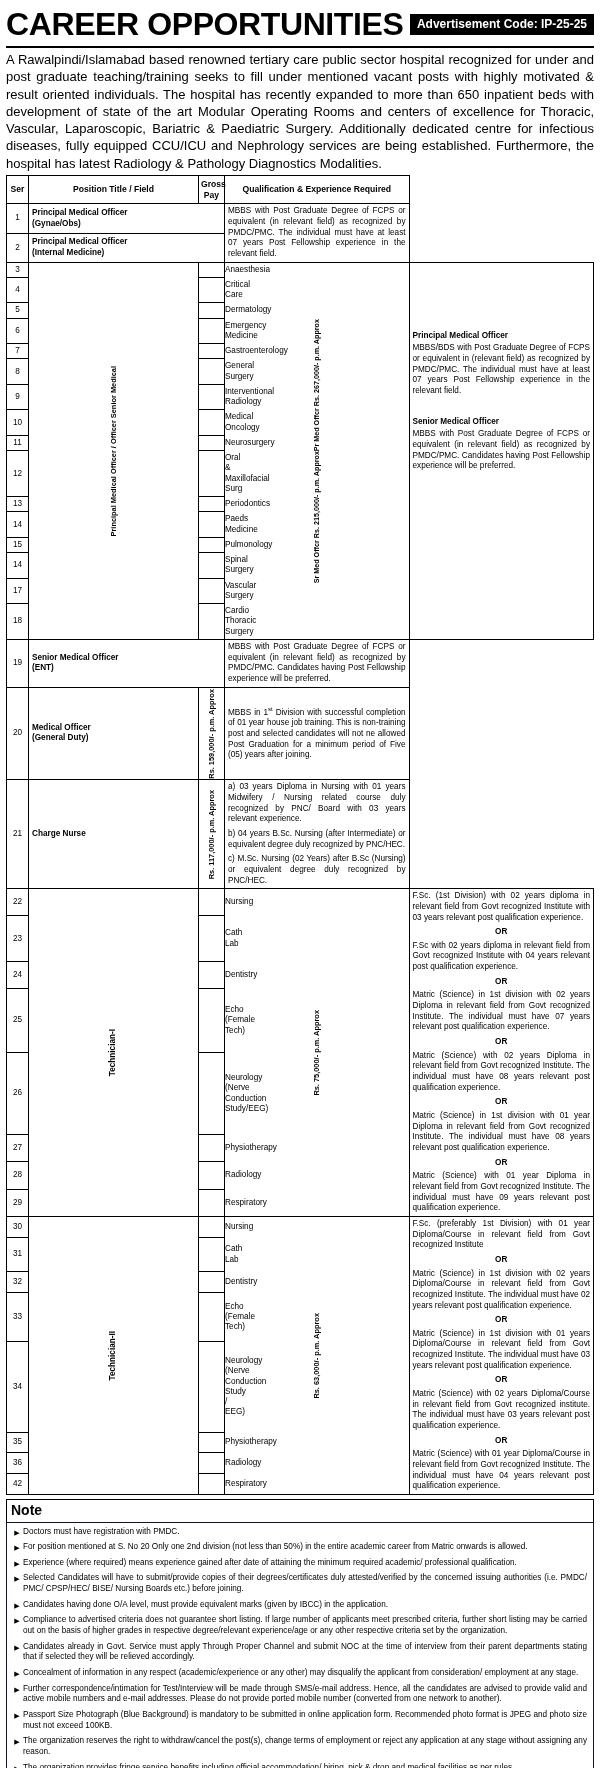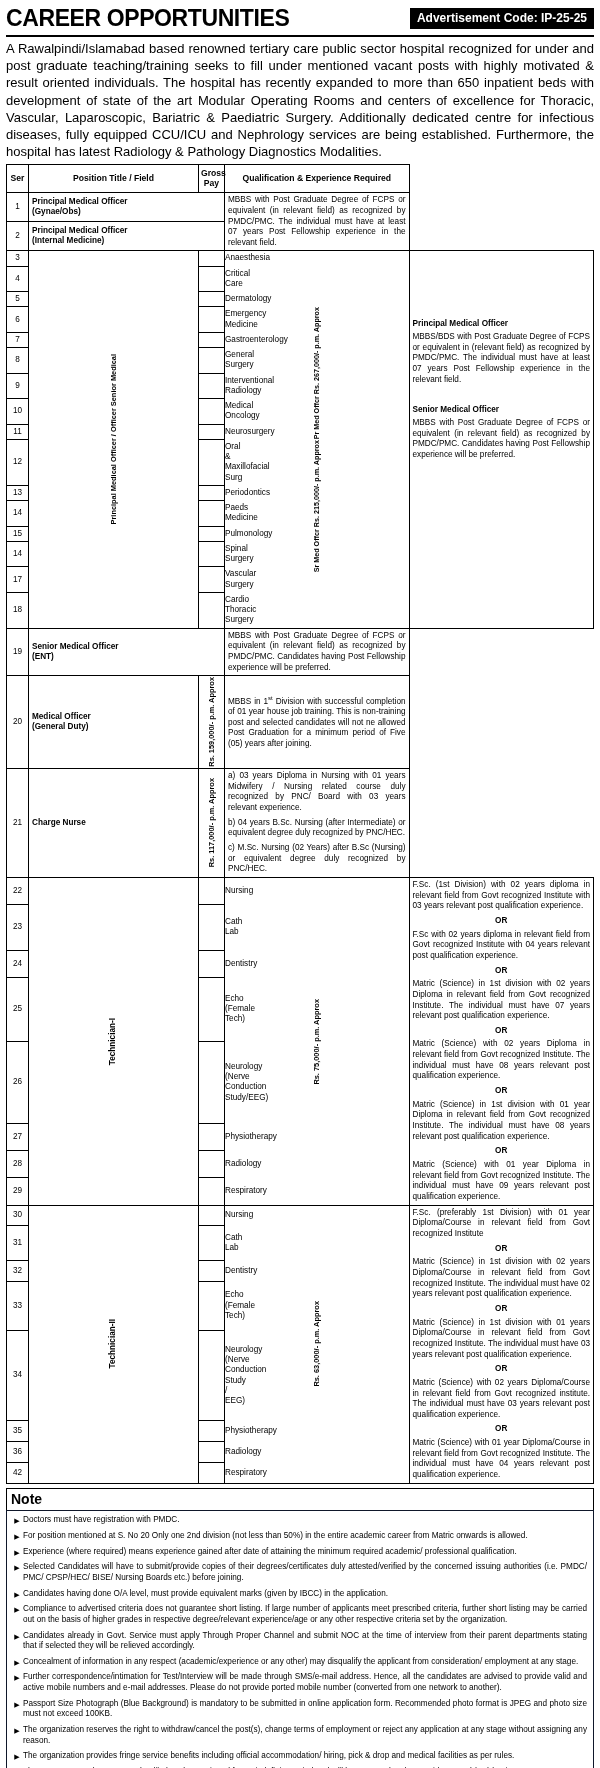--- a/index.html
+++ b/index.html
@@ -13,21 +13,21 @@
     line-height:1.25;
   }
   .page { width:600px; padding:4px 6px 6px 6px; }
 
   
   .header {
     display:flex; align-items:center; justify-content:space-between;
     border-bottom:2px solid #000; padding-bottom:2px; margin-bottom:3px;
   }
   .title {
-    font-size:23px; font-weight:bold; letter-spacing:-0.4px;
+    font-size:32px; font-weight:bold; letter-spacing:-0.4px;
     font-family:"Liberation Sans", sans-serif;
   }
   .adcode {
     background:#000; color:#fff; font-size:12px; font-weight:bold;
     padding:3px 7px; white-space:nowrap;
   }
 
   .intro { text-align:justify; font-size:13px; line-height:1.33; margin-bottom:3px; }
 
   

